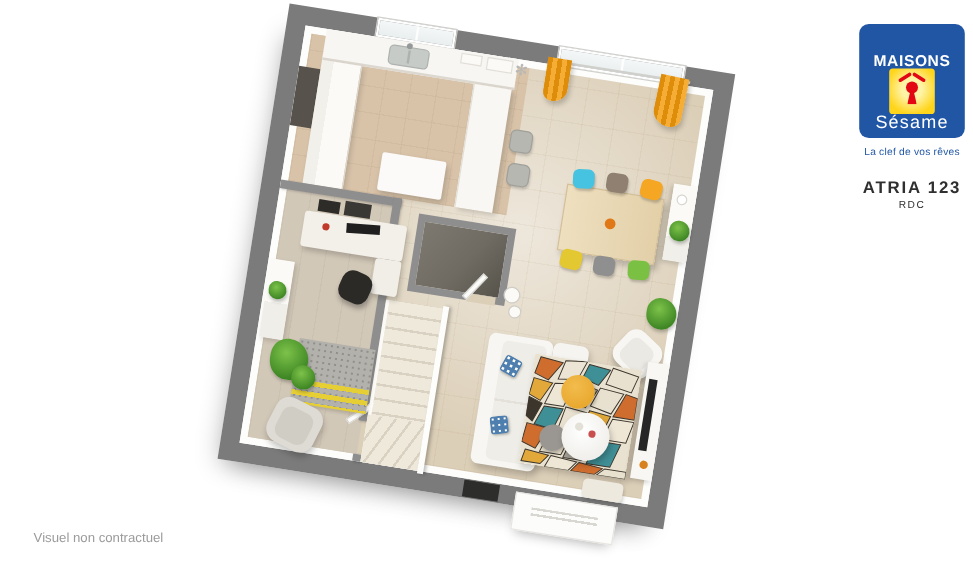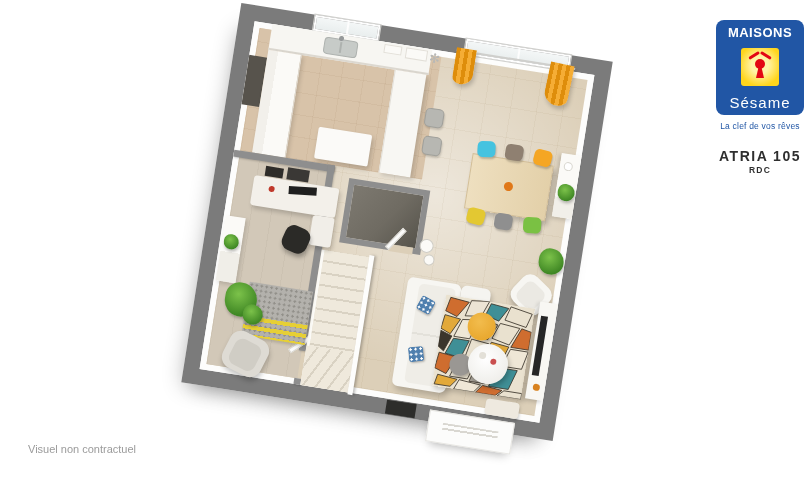--- a/index.html
+++ b/index.html
@@ -134,34 +134,34 @@
   .desk-chair{left:62px;top:196px;width:26px;height:26px;background:#2b2a27;border-radius:9px;transform:rotate(15deg);box-shadow:2px 3px 4px rgba(0,0,0,.3);}
   .office-cabinet{left:2px;top:196px;width:20px;height:66px;background:linear-gradient(0deg,#f0eee8 0 30px,#fbfaf7 30px);box-shadow:2px 2px 4px rgba(0,0,0,.15);}
   .office-rug{left:36px;top:258px;width:64px;height:54px;background:#b3b1ac;background-image:radial-gradient(#918f89 1px, transparent 1.2px);background-size:5px 5px;box-shadow:1px 2px 3px rgba(0,0,0,.15);}
   .office-rug-stripes{left:36px;top:292px;width:64px;height:20px;background:repeating-linear-gradient(180deg,var(--rug_yellow,#e6cf35) 0 4px,rgba(0,0,0,0) 4px 9px);}
   .office-armchair{left:22px;top:310px;width:42px;height:40px;background:#dedbd4;border-radius:12px;transform:rotate(18deg);box-shadow:2px 3px 5px rgba(0,0,0,.22);}
   .office-armchair:after{content:"";position:absolute;inset:7px 7px 5px 7px;border-radius:8px;background:#d0cdc5;}
 
   
   .brand{position:absolute;left:711px;top:20px;width:98px;text-align:center;}
   .logo-box{position:relative;margin:0 auto;width:88px;height:84px;background:var(--brand_blue,#2156a5);border-radius:8px;
-    display:flex;flex-direction:column;align-items:center;justify-content:space-between;padding:6px 0 5px;}
+    display:flex;flex-direction:column;align-items:center;justify-content:flex-end;padding:6px 0 5px;}
   .logo-title{color:#fff;font-weight:bold;font-size:13px;letter-spacing:.5px;line-height:13px;}
   .keyhole-box{position:relative;width:38px;height:38px;border-radius:3px;
     background:radial-gradient(circle at 50% 45%,#fff3a6 0 30%,var(--brand_yellow,#ffd51c) 75%);}
   .roof-l,.roof-r{position:absolute;top:6px;width:12px;height:2.5px;background:var(--brand_red,#e30613);border-radius:2px;}
   .roof-l{left:7px;transform:rotate(-32deg);}
   .roof-r{right:7px;transform:rotate(32deg);}
   .kh-circle{position:absolute;left:14px;top:11px;width:10px;height:10px;border-radius:50%;background:var(--brand_red,#e30613);}
   .kh-stem{position:absolute;left:15px;top:19px;width:8px;height:11px;background:var(--brand_red,#e30613);
     clip-path:polygon(32% 0,68% 0,100% 100%,0 100%);}
   .logo-script{color:#fff;font-weight:normal;font-size:15px;letter-spacing:1px;line-height:15px;}
   .tagline{margin-top:6px;color:var(--brand_blue,#2a5da8);font-size:8.5px;font-weight:normal;letter-spacing:.2px;}
   .model{margin-top:17px;color:var(--text_dark,#2f2f2f);font-weight:bold;font-size:14px;letter-spacing:1.5px;}
-  .floor-label{margin-top:1px;color:var(--text_dark,#2f2f2f);font-weight:bold;font-size:8.5px;letter-spacing:1.2px;}
+  .floor-label{margin-top:1px;color:var(--text_dark,#2f2f2f);font-weight:normal;font-size:8.5px;letter-spacing:1.2px;}
 
   .watermark{position:absolute;left:28px;top:443px;color:var(--watermark_gray,#9b9b9b);font-size:11px;}
 </style>
 </head>
 <body>
 
 <div>
 
   <div class="plan">
     <div class="interior">
@@ -290,18 +290,18 @@
       <div class="logo-title">MAISONS</div>
       <div class="keyhole-box">
         <div class="roof-l"></div>
         <div class="roof-r"></div>
         <div class="kh-circle"></div>
         <div class="kh-stem"></div>
       </div>
       <div class="logo-script">Sésame</div>
     </div>
     <div class="tagline">La clef de vos rêves</div>
-    <div class="model">ATRIA 105</div>
+    <div class="model">ATRIA 123</div>
     <div class="floor-label">RDC</div>
   </div>
 
   <div class="watermark">Visuel non contractuel</div>
 </div>
 
 </body></html>

